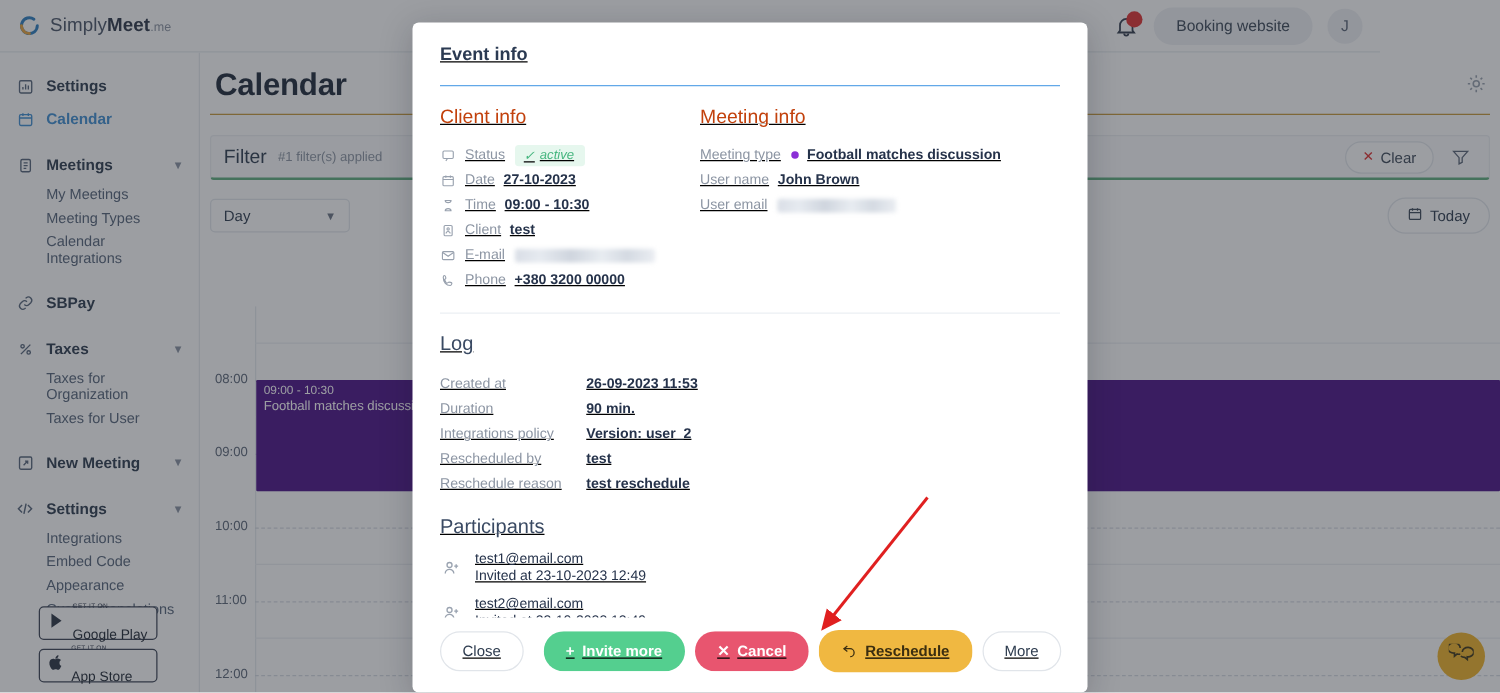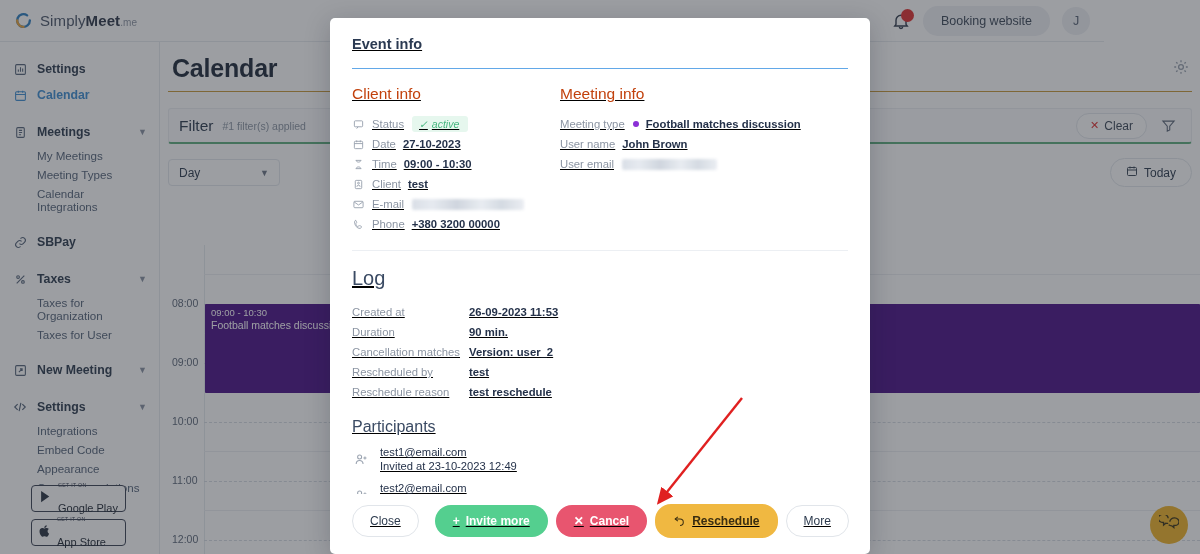--- a/index.html
+++ b/index.html
@@ -187,21 +187,21 @@
     background: linear-gradient(90deg,#d9dee6 0%,#e6eaf0 18%,#cfd5de 40%,#e8ecf1 62%,#d4dae2 80%,#eaedf2 100%);
     filter: blur(1.6px);
   }
   .dot-purple {
     width: 6px; height: 6px; border-radius: 50%; background: #8b2fd6;
     margin-left: 8px; flex: 0 0 6px;
   }
 
   .divider { height: 1px; background: #eceff3; margin: 16px 0 0 0; }
 
-  .log-h { font-size: 20px; color: #3a4a63; margin: 16px 0 12px 0; }
+  .log-h { font-size: 16px; color: #3a4a63; margin: 16px 0 12px 0; }
   .log-row { display: flex; height: 20px; align-items: center; }
   .log-k { width: 117px; font-size: 11.3px; color: #8c95a3; }
   .log-v { font-size: 11.3px; color: #25324a; font-weight: 700; }
 
   .part-h { font-size: 16px; color: #3a4a63; margin: 16px 0 9px 0; }
   .part-row { display: flex; align-items: center; margin-bottom: 8px; }
   .part-ic {
     width: 18px; margin-right: 10px; color: #9aa3b0; flex: 0 0 18px;
     display: flex; align-items: center; justify-content: center;
   }
@@ -586,21 +586,21 @@
         <div class="log-h">Log</div>
         <div class="log-row">
           <span class="log-k">Created at</span>
           <span class="log-v">26-09-2023 11:53</span>
         </div>
         <div class="log-row">
           <span class="log-k">Duration</span>
           <span class="log-v">90 min.</span>
         </div>
         <div class="log-row">
-          <span class="log-k">Cancellation matches</span>
+          <span class="log-k">Integrations policy</span>
           <span class="log-v">Version: user_2</span>
         </div>
         <div class="log-row">
           <span class="log-k">Rescheduled by</span>
           <span class="log-v">test</span>
         </div>
         <div class="log-row">
           <span class="log-k">Reschedule reason</span>
           <span class="log-v">test reschedule</span>
         </div>

